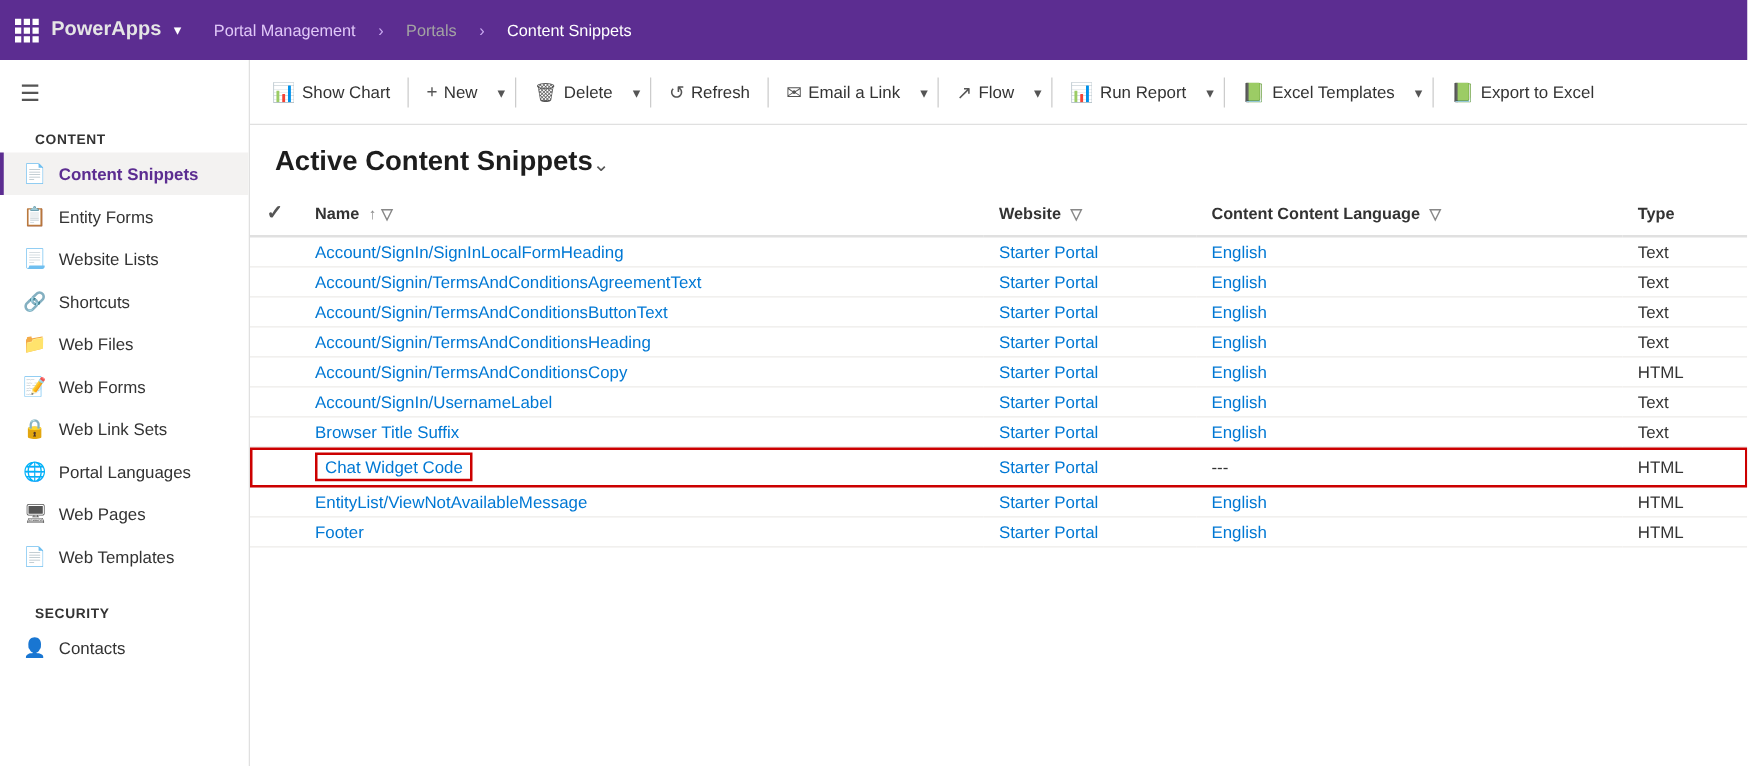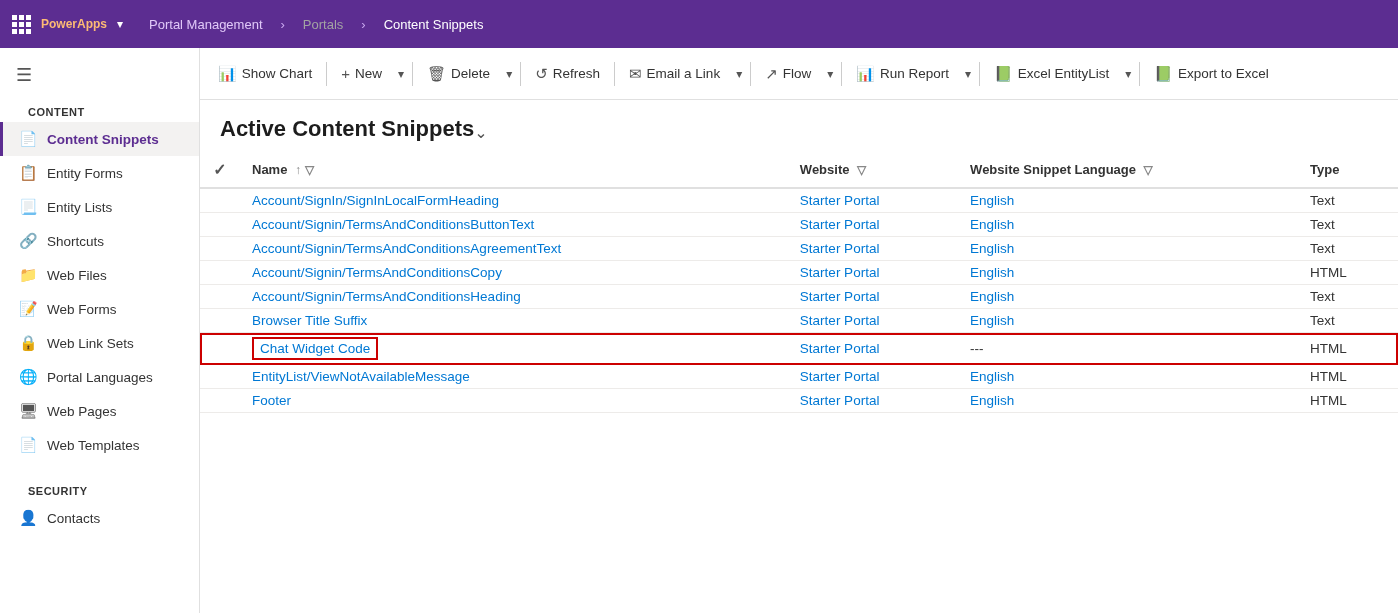--- a/index.html
+++ b/index.html
@@ -18,23 +18,23 @@
     .top-bar-grid-icon {
       display: grid;
       grid-template-columns: repeat(3, 5px);
       gap: 2px;
       cursor: pointer;
     }
     .top-bar-grid-icon span {
       width: 5px; height: 5px; background: #fff; display: block;
     }
     .top-bar-app-name {
-      font-size: 12px;
+      font-size: 16px;
       font-weight: 600;
-      color: #fdba74;
+      color: #e5e5e5;
     }
     .top-bar-chevron {
       color: #fff;
       font-size: 12px;
       cursor: pointer;
     }
     .top-bar-nav {
       display: flex;
       align-items: center;
       gap: 18px;
@@ -270,21 +270,21 @@
     <div class="sidebar-item active">
       <span class="icon">📄</span>
       <span>Content Snippets</span>
     </div>
     <div class="sidebar-item">
       <span class="icon">📋</span>
       <span>Entity Forms</span>
     </div>
     <div class="sidebar-item">
       <span class="icon">📃</span>
-      <span>Entity Lists</span>
+      <span>Website Lists</span>
     </div>
     <div class="sidebar-item">
       <span class="icon">🔗</span>
       <span>Shortcuts</span>
     </div>
     <div class="sidebar-item">
       <span class="icon">📁</span>
       <span>Web Files</span>
     </div>
     <div class="sidebar-item">
@@ -353,21 +353,21 @@
       <button class="toolbar-dropdown">▾</button>
       <div class="toolbar-separator"></div>
       <button class="toolbar-btn">
         <span class="t-icon">📊</span>
         <span>Run Report</span>
       </button>
       <button class="toolbar-dropdown">▾</button>
       <div class="toolbar-separator"></div>
       <button class="toolbar-btn">
         <span class="t-icon" style="color:green">📗</span>
-        <span>Excel EntityList</span>
+        <span>Excel Templates</span>
       </button>
       <button class="toolbar-dropdown">▾</button>
       <div class="toolbar-separator"></div>
       <button class="toolbar-btn">
         <span class="t-icon" style="color:green">📗</span>
         <span>Export to Excel</span>
       </button>
     </div>
 
     <div class="content-area">
@@ -389,62 +389,69 @@
                 <span>▽</span>
               </span>
             </th>
             <th>
               <span>Website</span>
               <span class="col-actions">
                 <span>▽</span>
               </span>
             </th>
             <th>
-              <span>Website Snippet Language</span>
+              <span>Content Content Language</span>
               <span class="col-actions">
                 <span>▽</span>
               </span>
             </th>
             <th>
               <span>Type</span>
             </th>
           </tr>
         </thead>
         <tbody id="table-body">
         <tr>
               <td class="check-col"></td>
               <td class="link-cell"><a href="#">Account/SignIn/SignInLocalFormHeading</a></td>
               <td class="link-cell"><a href="#">Starter Portal</a></td>
               <td class="lang-cell">English</td>
               <td>Text</td>
             </tr>
             <tr>
               <td class="check-col"></td>
+              <td class="link-cell"><a href="#">Account/Signin/TermsAndConditionsAgreementText</a></td>
+              <td class="link-cell"><a href="#">Starter Portal</a></td>
+              <td class="lang-cell">English</td>
+              <td>Text</td>
+            </tr>
+            <tr>
+              <td class="check-col"></td>
               <td class="link-cell"><a href="#">Account/Signin/TermsAndConditionsButtonText</a></td>
               <td class="link-cell"><a href="#">Starter Portal</a></td>
               <td class="lang-cell">English</td>
               <td>Text</td>
             </tr>
             <tr>
               <td class="check-col"></td>
-              <td class="link-cell"><a href="#">Account/Signin/TermsAndConditionsAgreementText</a></td>
+              <td class="link-cell"><a href="#">Account/Signin/TermsAndConditionsHeading</a></td>
               <td class="link-cell"><a href="#">Starter Portal</a></td>
               <td class="lang-cell">English</td>
               <td>Text</td>
             </tr>
             <tr>
               <td class="check-col"></td>
               <td class="link-cell"><a href="#">Account/Signin/TermsAndConditionsCopy</a></td>
               <td class="link-cell"><a href="#">Starter Portal</a></td>
               <td class="lang-cell">English</td>
               <td>HTML</td>
             </tr>
             <tr>
               <td class="check-col"></td>
-              <td class="link-cell"><a href="#">Account/Signin/TermsAndConditionsHeading</a></td>
+              <td class="link-cell"><a href="#">Account/SignIn/UsernameLabel</a></td>
               <td class="link-cell"><a href="#">Starter Portal</a></td>
               <td class="lang-cell">English</td>
               <td>Text</td>
             </tr>
             <tr>
               <td class="check-col"></td>
               <td class="link-cell"><a href="#">Browser Title Suffix</a></td>
               <td class="link-cell"><a href="#">Starter Portal</a></td>
               <td class="lang-cell">English</td>
               <td>Text</td>

